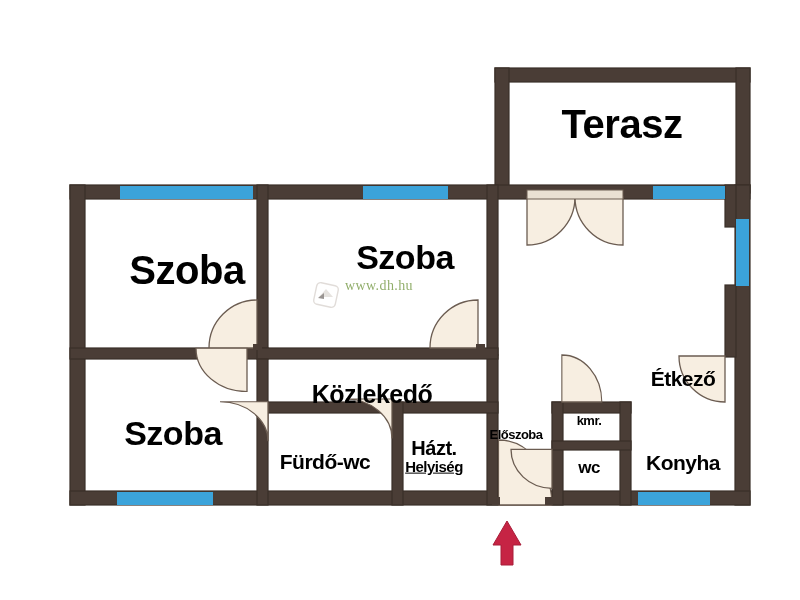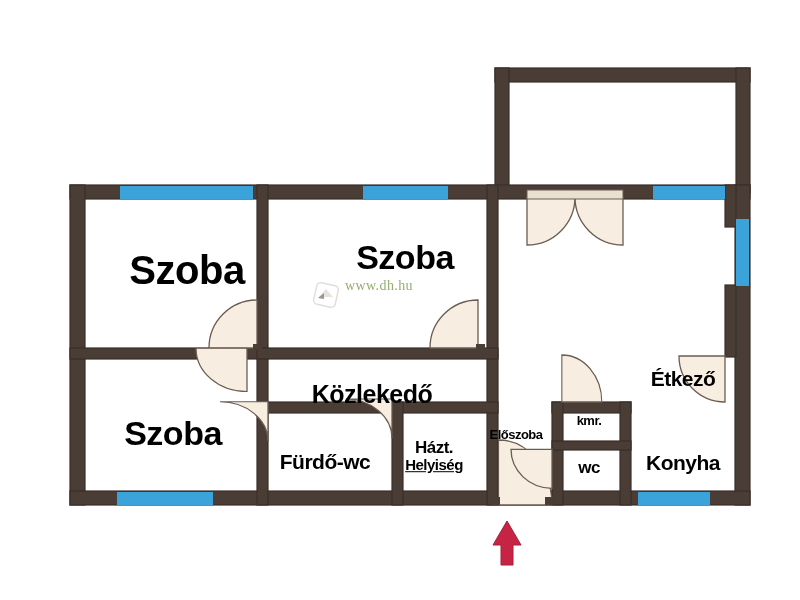--- a/index.html
+++ b/index.html
@@ -38,21 +38,21 @@
     line-height: 1.05;
     letter-spacing: -0.5px;
   }
   .lbl-xl   { font-size: 40px; }
   .lbl-lg   { font-size: 34px; }
   .lbl-md   { font-size: 25px; }
   .lbl-sm   { font-size: 21px; }
   .lbl-xs   { font-size: 17px; }
   .lbl-xxs  { font-size: 13px; }
 
-  .two-line .l1 { display: block; font-size: 17px; }
+  .two-line .l1 { display: block; font-size: 20px; }
   .two-line .l2 { display: block; font-size: 15px; text-decoration: underline; }
 
   #watermark {
     position: absolute;
     left: 311px;
     top: 278px;
     width: 160px;
     height: 46px;
     pointer-events: none;
     opacity: 0.62;
@@ -180,20 +180,21 @@
       <rect x="492" y="497" width="8" height="8"></rect>
       <rect x="545" y="497" width="8" height="8"></rect>
     </g>
 
     <g>
       <path d="M 507 521 L 521 545 L 513 545 L 513 565 L 501 565 L 501 545 L 493 545 Z" fill="#c62444" stroke="#a81c38" stroke-width="1"></path>
     </g>
 
   </svg>
 
+  <div class="room-label lbl-xl" style="left:622px; top:124px; transform:translate(-50%,-50%);">Terasz</div>
 
   <div class="room-label lbl-xl" style="left:187px; top:270px; transform:translate(-50%,-50%);">Szoba</div>
 
   <div class="room-label lbl-lg" style="left:405px; top:258px; transform:translate(-50%,-50%);">Szoba</div>
 
   <div class="room-label lbl-lg" style="left:173px; top:434px; transform:translate(-50%,-50%);">Szoba</div>
 
 
   <div class="room-label lbl-md" style="left:372px; top:380px; transform:translate(-50%,-50%);margin-top:14px;">Közlekedő</div>
 

